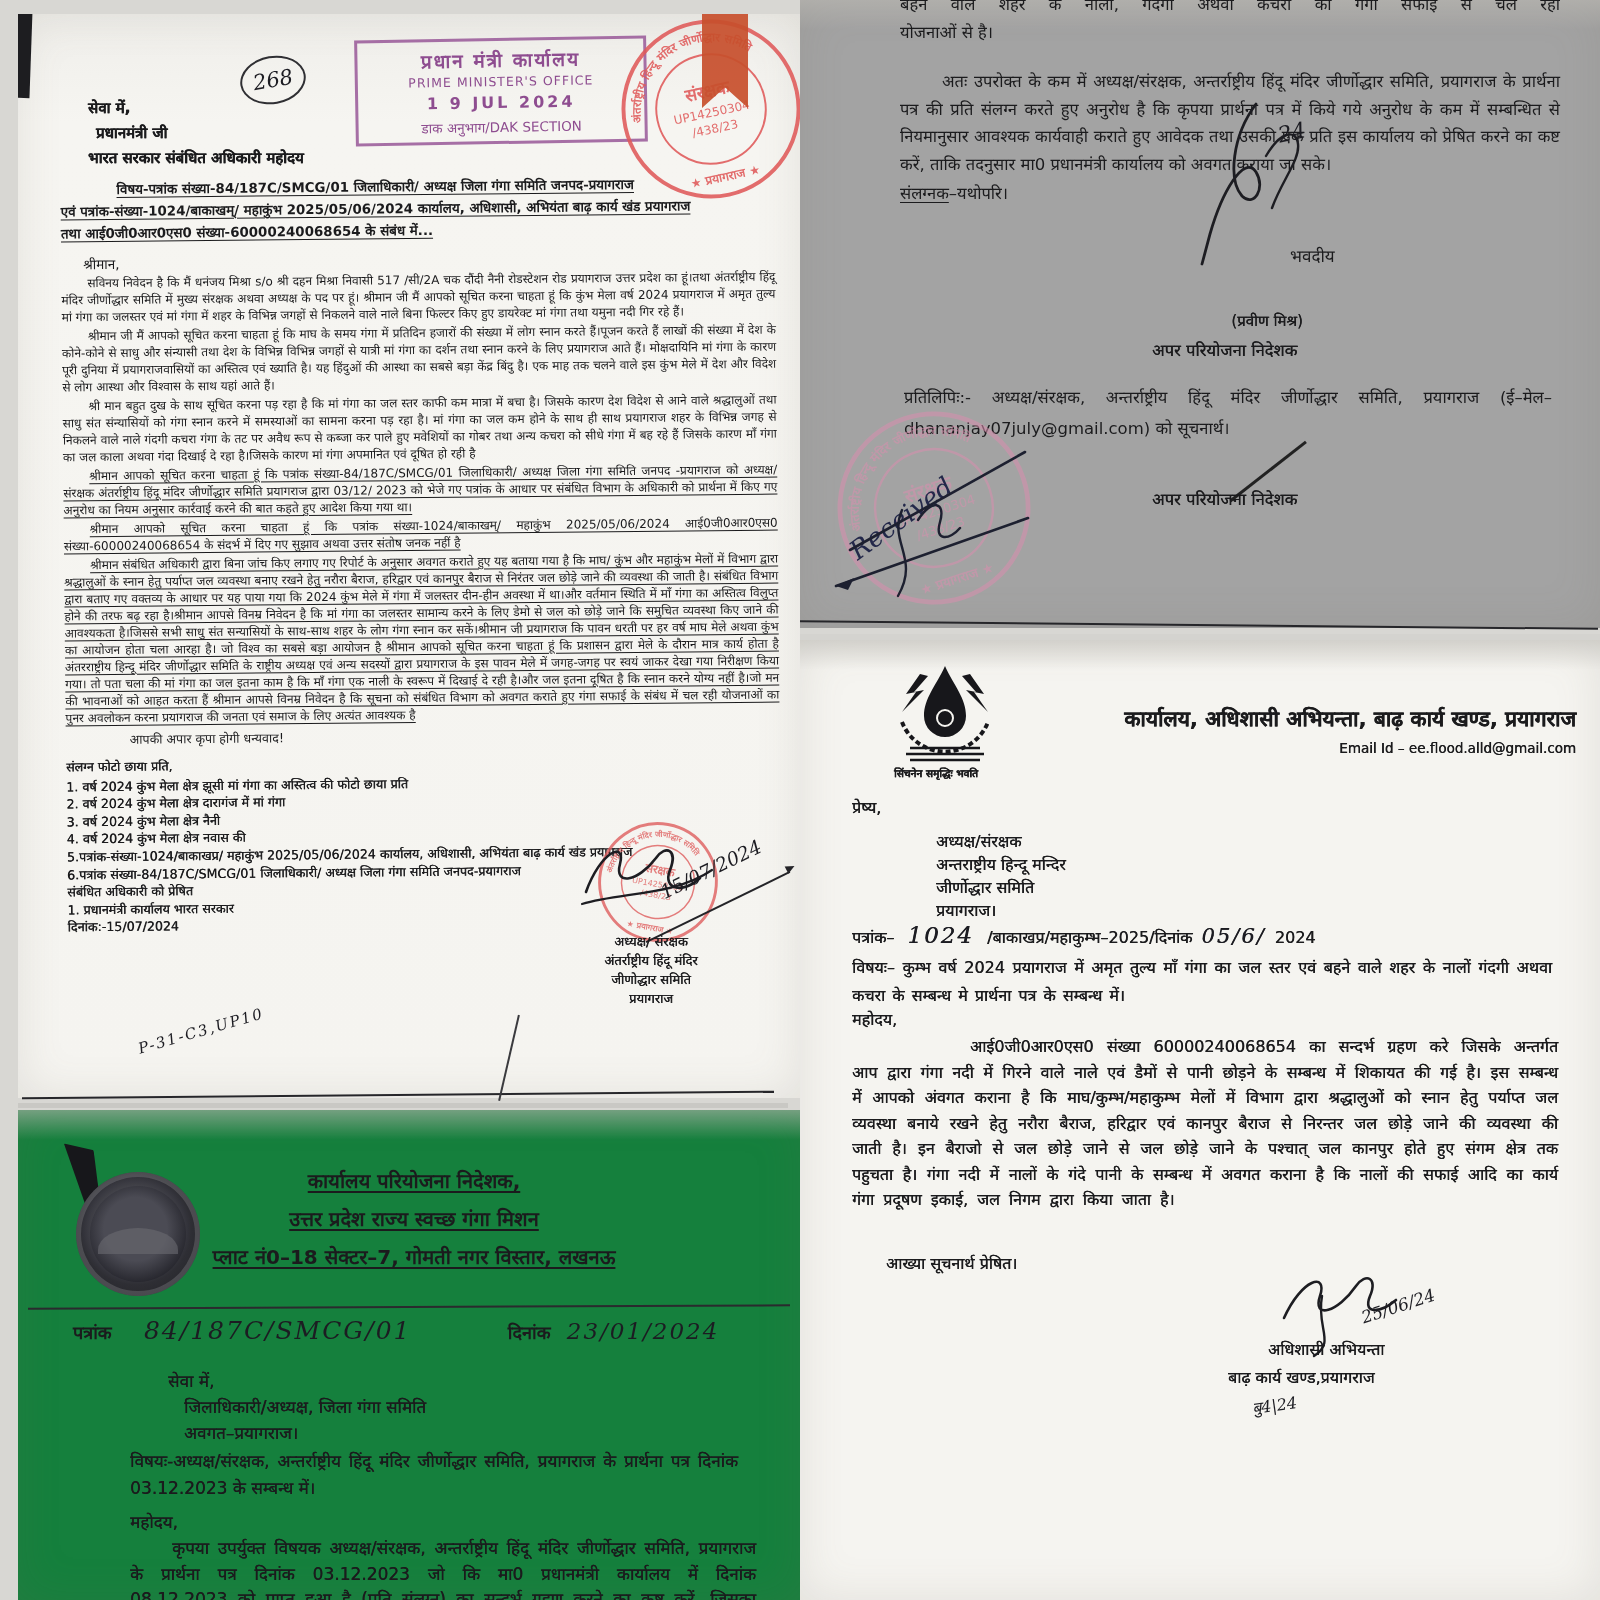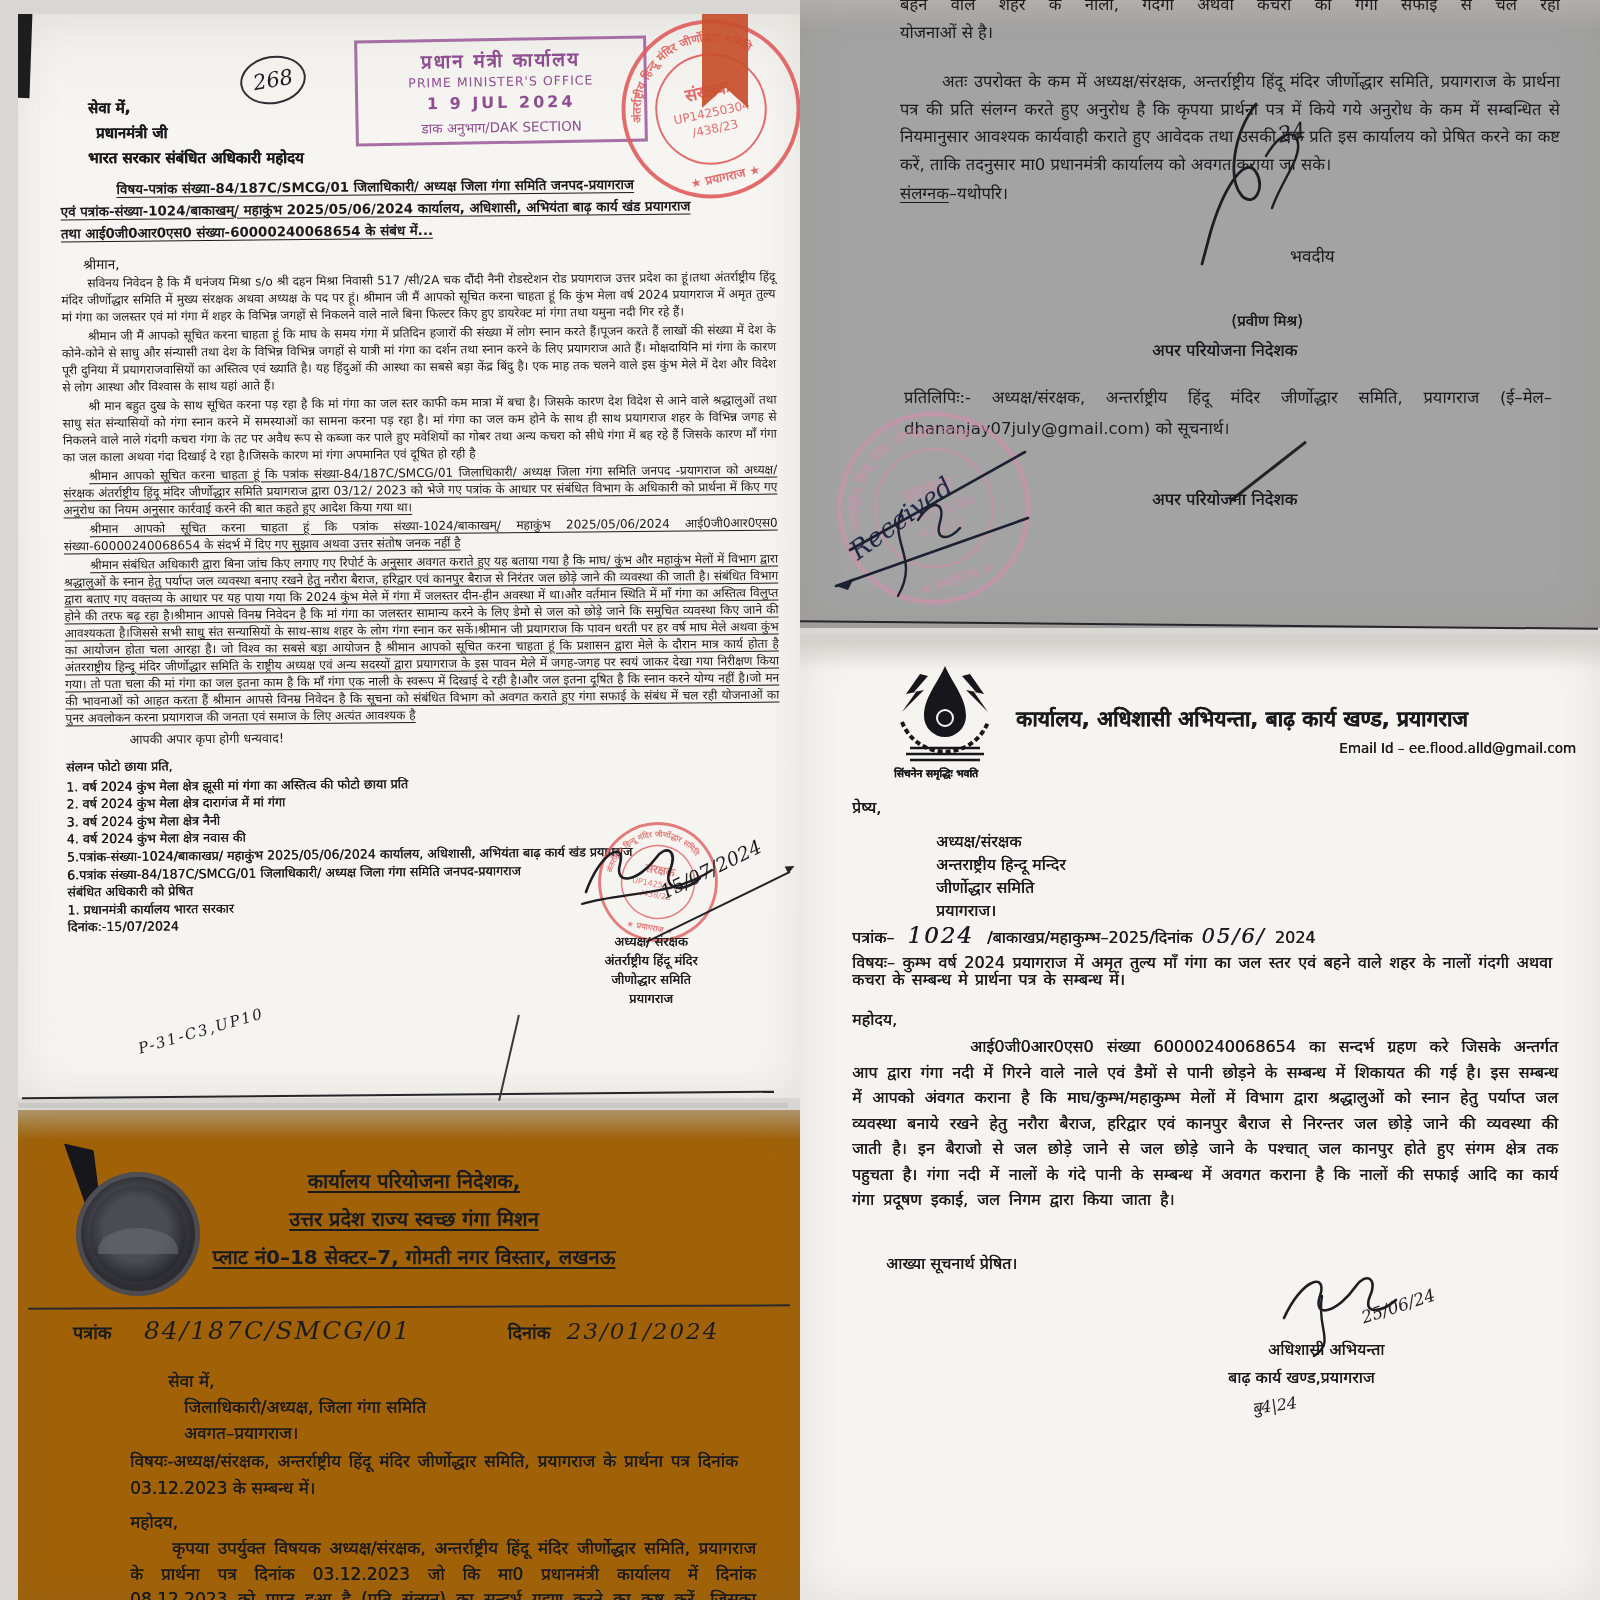--- a/index.html
+++ b/index.html
@@ -2,21 +2,21 @@
 <html><head>
 <meta charset="utf-8">
 <style>
   html,body{margin:0;padding:0;background:#b9b8b4;}
   .canvas{position:relative;width:1600px;height:1600px;background:#d8d7d3;overflow:hidden;
           font-family:"DejaVu Sans",sans-serif;color:#1b1b1d;}
   .page{position:absolute;background:#f5f4f0;overflow:hidden;
         box-shadow:inset 0 0 46px rgba(110,105,95,.14);}
   .page-pm{left:18px;top:14px;width:782px;height:1084px;
            background:linear-gradient(180deg,#efeeea,#f6f5f1 10%,#f5f4f0);}
-  .page-ssgm{left:18px;top:1110px;width:782px;height:490px;background:#a16207;}
+  .page-ssgm{left:18px;top:1110px;width:782px;height:490px;background:#15803d;}
   .page-apd{left:800px;top:0;width:800px;height:628px;background:#a3a3a3;}
   .page-flood{left:800px;top:640px;width:800px;height:960px;background:#f5f4f0;}
   .page-apd::before,.page-flood::before,.page-ssgm::before{content:"";position:absolute;left:0;right:0;top:0;height:30px;
         background:linear-gradient(180deg,rgba(190,188,182,.55),rgba(190,188,182,0));pointer-events:none;}
   .sep{position:absolute;background:#26262a;}
   .sepL1{left:22px;top:1094px;width:752px;height:2.4px;transform:rotate(-.5deg);}
   .sepL2{left:18px;top:1103px;width:770px;height:5px;background:#c9c8c4;}
   .sepR1{left:800px;top:624px;width:798px;height:2.4px;transform:rotate(.55deg);}
   .sepR2{left:800px;top:634px;width:800px;height:6px;background:#d4d3cf;}
   .penstroke{left:508px;top:1014px;width:2.4px;height:88px;background:#3a3a3e;transform:rotate(13deg);}
@@ -97,27 +97,27 @@
   .ssgm-ref .hand{font-weight:normal;font-size:25px;letter-spacing:2px;}
   .ssgm-to{position:absolute;left:150px;top:258px;font-size:17px;line-height:26px;}
   .ssgm-subject{position:absolute;left:112px;top:338px;width:608px;font-size:17px;line-height:27px;text-align:justify;}
   .ssgm-sal{position:absolute;left:112px;top:400px;font-size:17px;}
   .ssgm-body{position:absolute;left:112px;top:426px;width:626px;font-size:17px;line-height:25.5px;
              text-align:justify;text-indent:42px;word-spacing:3px;}
 
   
   .fl-logo{position:absolute;left:80px;top:20px;width:130px;height:104px;}
   .fl-motto{position:absolute;left:46px;top:126px;width:180px;text-align:center;font-size:10.5px;font-weight:bold;}
-  .fl-header{position:absolute;left:216px;top:64px;width:560px;text-align:left;font-size:21px;font-weight:bold;}
+  .fl-header{position:absolute;left:216px;top:64px;width:560px;text-align:right;font-size:21px;font-weight:bold;}
   .fl-email{position:absolute;left:216px;top:100px;width:560px;text-align:right;font-size:13.5px;}
   .fl-preshya{position:absolute;left:52px;top:156px;font-size:16px;}
   .fl-to{position:absolute;left:136px;top:190px;font-size:16px;line-height:23px;}
   .fl-ref{position:absolute;left:52px;top:282px;font-size:16px;width:700px;}
   .fl-ref .hand{font-size:23px;letter-spacing:2px;}
-  .fl-subject{position:absolute;left:52px;top:314px;width:700px;font-size:16px;line-height:17px;text-align:justify;word-spacing:2px;}
+  .fl-subject{position:absolute;left:52px;top:314px;width:700px;font-size:16px;line-height:28px;text-align:justify;word-spacing:2px;}
   .fl-sal{position:absolute;left:52px;top:368px;font-size:16px;}
   .fl-body{position:absolute;left:52px;top:394px;width:706px;font-size:16px;line-height:25.5px;
            text-align:justify;text-indent:118px;word-spacing:4px;}
   .fl-closing{position:absolute;left:86px;top:612px;font-size:16px;}
   .fl-sig{position:absolute;left:470px;top:622px;}
   .fl-sig-date{position:absolute;left:560px;top:656px;font-size:17px;transform:rotate(-18deg);}
   .fl-sig-l1{position:absolute;left:468px;top:698px;font-size:16px;}
   .fl-sig-l2{position:absolute;left:428px;top:726px;font-size:16px;}
   .fl-sig-extra{position:absolute;left:452px;top:754px;font-size:16px;transform:rotate(-8deg);}
 </style>

